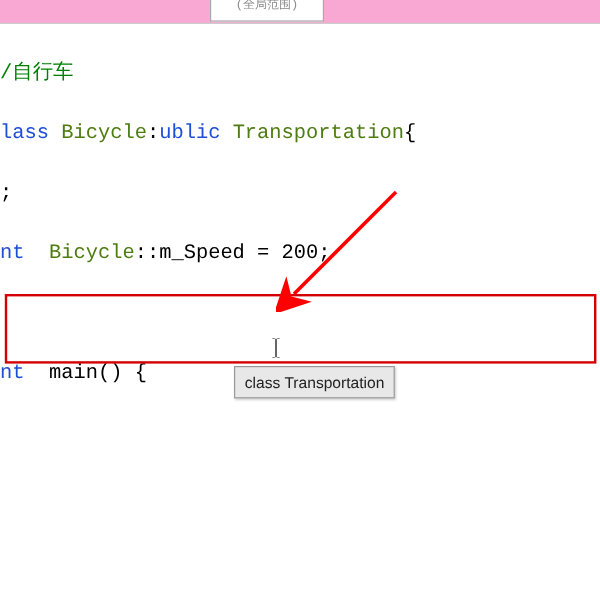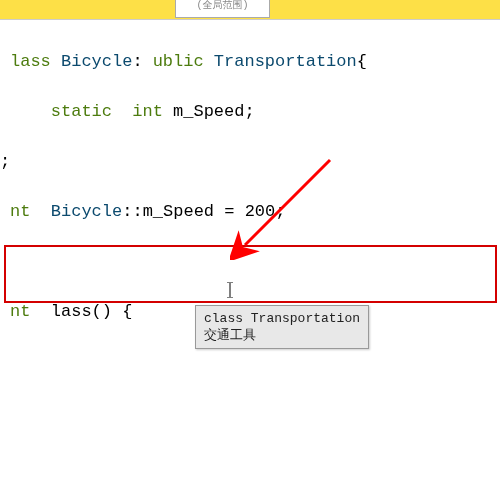--- a/index.html
+++ b/index.html
@@ -9,21 +9,21 @@
     font-family: Consolas, "Courier New", monospace;
     font-size: 17px;
     background: #fff;
     width: 500px;
     height: 500px;
     overflow: hidden;
     position: relative;
   }
   .tab-bar {
     height: 20px;
-    background: #fde047;
+    background: #f9a8d4;
     border-bottom: 1px solid #ccc;
     position: relative;
   }
   .tab-remnant {
     position: absolute;
     left: 175px;
     top: 0;
     width: 95px;
     height: 18px;
     background: #fff;
@@ -38,38 +38,38 @@
   }
   .code-area {
     padding: 4px 0 0 0;
     line-height: 25px;
     white-space: pre;
     color: #000;
     position: relative;
   }
   .line { height: 25px; }
   .c-comment { color: #008000; }
-  .c-keyword { color: #4d7c0f; margin-left: 10px; }
-  .c-type    { color: #0c4a6e; }
+  .c-keyword { color: #1d4ed8; }
+  .c-type    { color: #4d7c0f; }
   .c-num     { color: #000; }
 
   .highlight-box {
     position: absolute;
     border: 2px solid #d40000;
     pointer-events: none;
   }
   .arrow {
     position: absolute;
     pointer-events: none;
   }
   .tooltip {
     position: absolute;
     background: #e8e8e8;
     border: 1px solid #999;
-    font-family: Liberation Mono, monospace;
+    font-family: Liberation Sans, sans-serif;
     font-size: 13px;
     padding: 4px 8px;
     line-height: 17px;
     color: #222;
     box-shadow: 1px 1px 2px rgba(0,0,0,.2);
   }
   .cursor-ibeam {
     position: absolute;
     width: 8px;
     height: 16px;
@@ -77,26 +77,26 @@
   }
 </style>
 </head>
 <body>
 
 <div class="tab-bar">
   <div class="tab-remnant">(全局范围)</div>
 </div>
 
 <div class="code-area">
+<div class="line"><span class="c-comment">/自行车</span></div>
 <div class="line"><span class="c-keyword">lass </span><span class="c-type">Bicycle</span><span>:</span><span class="c-keyword">ublic </span><span class="c-type">Transportation</span><span>{</span></div>
-<div class="line"><span>    </span><span class="c-keyword">static </span><span class="c-keyword">int </span><span>m_Speed;</span></div>
 <div class="line"><span>;</span></div>
 <div class="line"><span class="c-keyword">nt  </span><span class="c-type">Bicycle</span><span>::m_Speed = </span><span class="c-num">200</span><span>;</span></div>
 <div class="line"></div>
-<div class="line"><span class="c-keyword">nt </span><span> lass() {</span></div>
+<div class="line"><span class="c-keyword">nt </span><span> main() {</span></div>
 <div class="line"></div>
 
 </div>
 
 <div class="highlight-box" style="left:4px; top:245px; width:493px; height:58px;"></div>
 
 <svg class="arrow" style="left:230px; top:150px; width:120px; height:110px;">
   <defs>
     <marker id="ah" markerWidth="12" markerHeight="12" refX="2" refY="5" orient="auto">
       <path d="M0,0 L10,5 L0,10 L3,5 Z" fill="#ff0000"></path>
@@ -104,14 +104,13 @@
   </defs>
   <line x1="100" y1="10" x2="15" y2="95" stroke="#ff0000" stroke-width="3" marker-end="url(#ah)"></line>
 </svg>
 
 <svg class="cursor-ibeam" style="left:226px; top:282px;">
   <path d="M1 0 H3 M5 0 H7 M4 0 V16 M1 16 H3 M5 16 H7" stroke="#000" stroke-width="1"></path>
 </svg>
 
 <div class="tooltip" style="left:195px; top:305px;">
   <div>class Transportation</div>
-  <div>交通工具</div>
 </div>
 
 </body></html>

